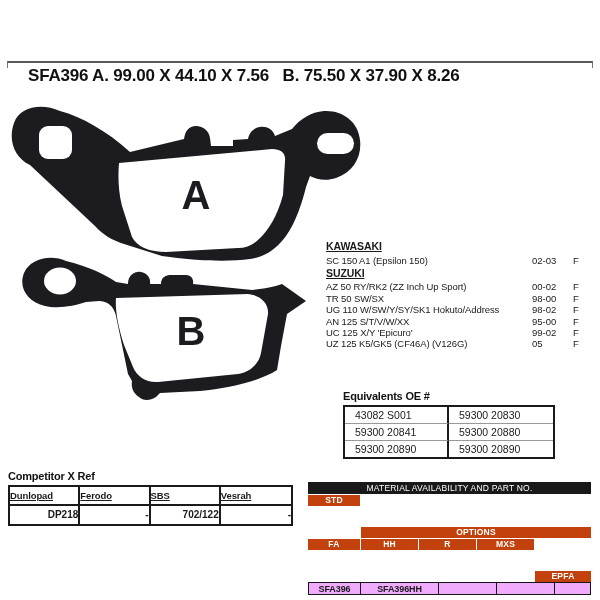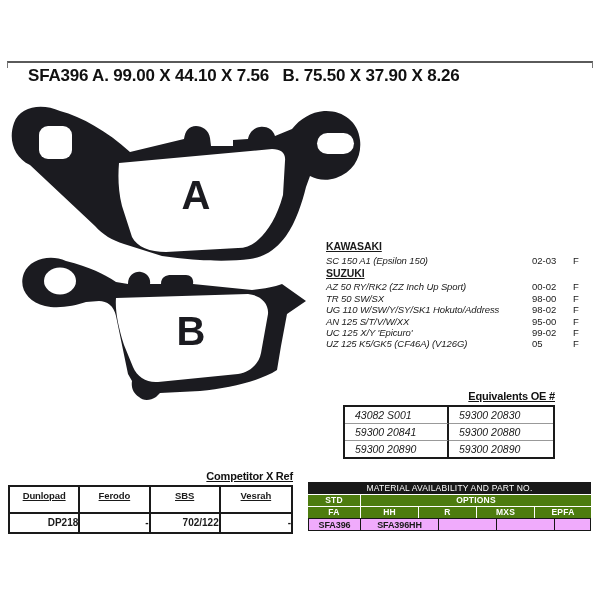--- a/index.html
+++ b/index.html
@@ -22,66 +22,65 @@
 
   .pad-svg { left:0; top:0; width:600px; height:600px; }
 
   
   .fitment { left:326px; top:240px; width:262px; font-size:9.5px; line-height:1; }
   .brand {
     font-weight:bold; font-size:10.5px; height:14.5px;
     text-decoration:underline; letter-spacing:-0.1px; padding-top:1px;
   }
   .vrow { display:flex; height:11.4px; align-items:flex-start; }
-  .vmodel { width:197px; letter-spacing:-0.1px;font-style:italic; }
+  .vmodel { width:197px; letter-spacing:-0.1px; }
   .vyears { width:41px;padding-left:9px; }
   .vpos   { width:14px; }
 
   
   .sec-title {
-    text-align:right; font-weight:bold; font-size:11px;
-    text-decoration:underline; letter-spacing:-0.2px; color:#111;
+    text-align:left; font-weight:bold; font-size:11px;
+    letter-spacing:-0.2px; color:#111;
   }
 
   
   .equiv { left:343px; top:390px; width:212px; }
   .equiv .sec-title { margin-bottom:3px; }
   .equiv-table { border:2px solid #1a1a1a; display:grid; grid-template-columns:1fr 1fr; background:#fff; }
   .equiv-cell {
     font-size:10.5px; padding:2px 2px 2px 10px; height:12px;
     border-bottom:1px solid #999;
-    font-style:italic;
   }
   .equiv-cell.c0 { border-right:2px solid #1a1a1a; }
   .equiv-cell.last { border-bottom:none; }
 
   
   .comp { left:8px; top:470px; width:285px; }
   .comp .sec-title { margin-bottom:3px; }
   .comp-table { border:2px solid #1a1a1a; display:grid; grid-template-columns:1fr 1fr 1fr 1fr; background:#fff; }
   .comp-h {
-    font-size:9.5px; font-weight:bold; text-decoration:underline; text-align:center;
-    padding:3px 0 11px; border-bottom:2px solid #1a1a1a; letter-spacing:-0.1px;
+    font-size:9.5px; font-weight:bold; text-decoration:underline; 
+    padding:3px 0 3px; border-bottom:2px solid #1a1a1a; letter-spacing:-0.1px;
   }
   .comp-v { font-size:10px; text-align:right; padding:3px 0 4px;font-weight:bold; }
   .comp-h.b, .comp-v.b { border-right:2px solid #1a1a1a; }
 
   
   .mat { left:308px; top:482px; width:283px; }
   .mat-bar {
     background:#191919; color:#fff; font-weight:normal; font-size:8.5px;
     text-align:center; height:12px; line-height:12.5px; letter-spacing:0.2px;
   }
   .mat-row { display:flex; gap:1px; margin-top:1px; }
   .mat-cell-dark {
-    background:#4d7c0f; color:#fff; font-weight:bold; font-size:8.5px;
+    background:#c2410c; color:#fff; font-weight:bold; font-size:8.5px;
     text-align:center; height:11px; line-height:11.5px; letter-spacing:0.2px;
   }
   .m-c0 { width:52px; } .m-c1 { width:57px; } .m-c2 { width:57px; }
-  .m-c3 { width:57px; } .m-c4 { flex:1; }
+  .m-c3 { width:57px; } .m-c4 { flex:1;margin-top:32px; }
   .mat-row4 { display:flex; margin-top:0; }
   .mat-cell-val {
     box-sizing:border-box; background:#f0abfc; border:1px solid #161616;
     font-weight:bold; font-size:9px; text-align:center; height:13px; line-height:12px;
     letter-spacing:-0.1px;
   }
   .v-c0 { width:53px; } .v-c1 { width:79px; margin-left:-1px; }
   .v-c2 { width:59px; margin-left:-1px; } .v-c3 { width:59px; margin-left:-1px; }
   .v-c4 { flex:1; margin-left:-1px; }
 </style>

